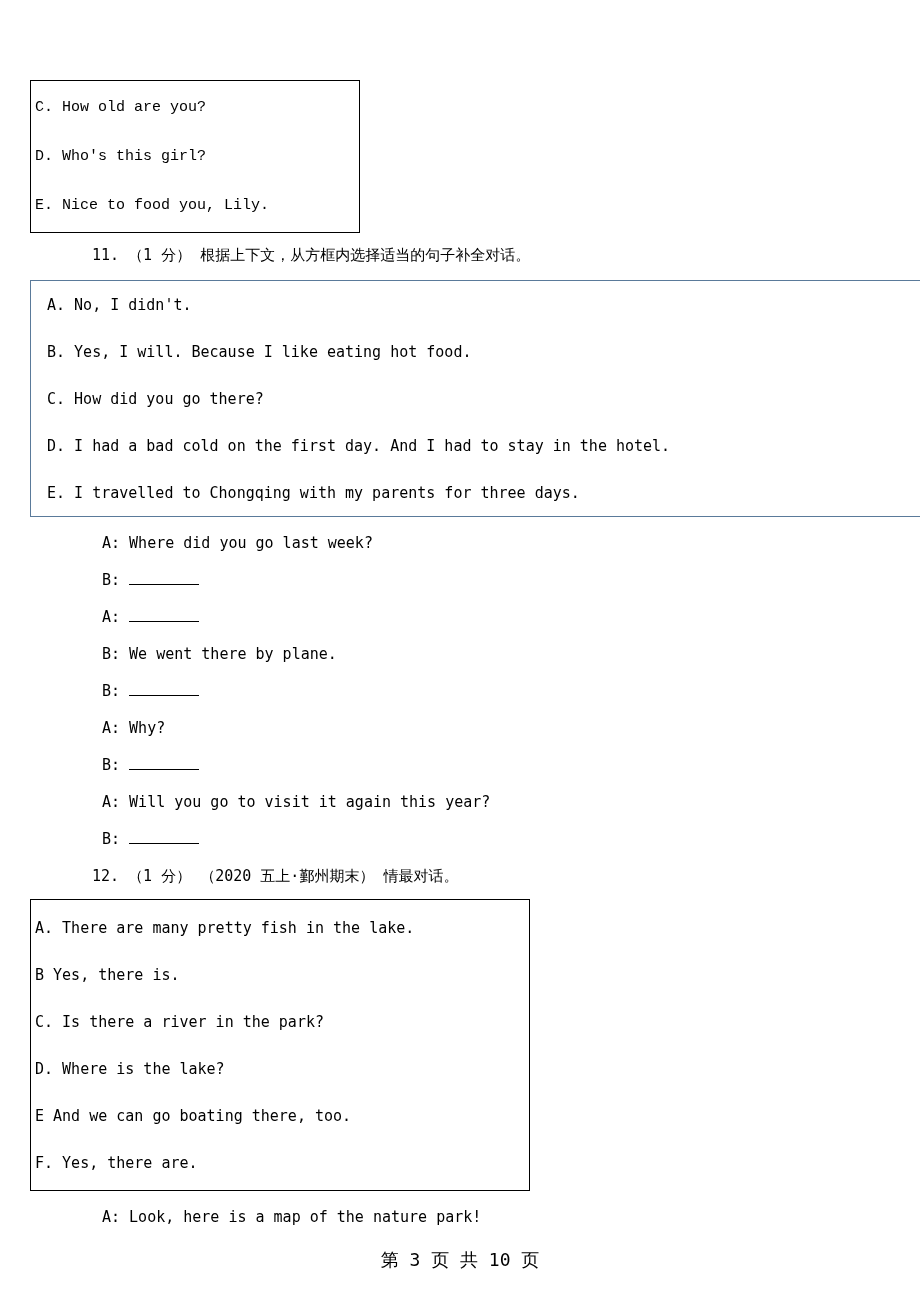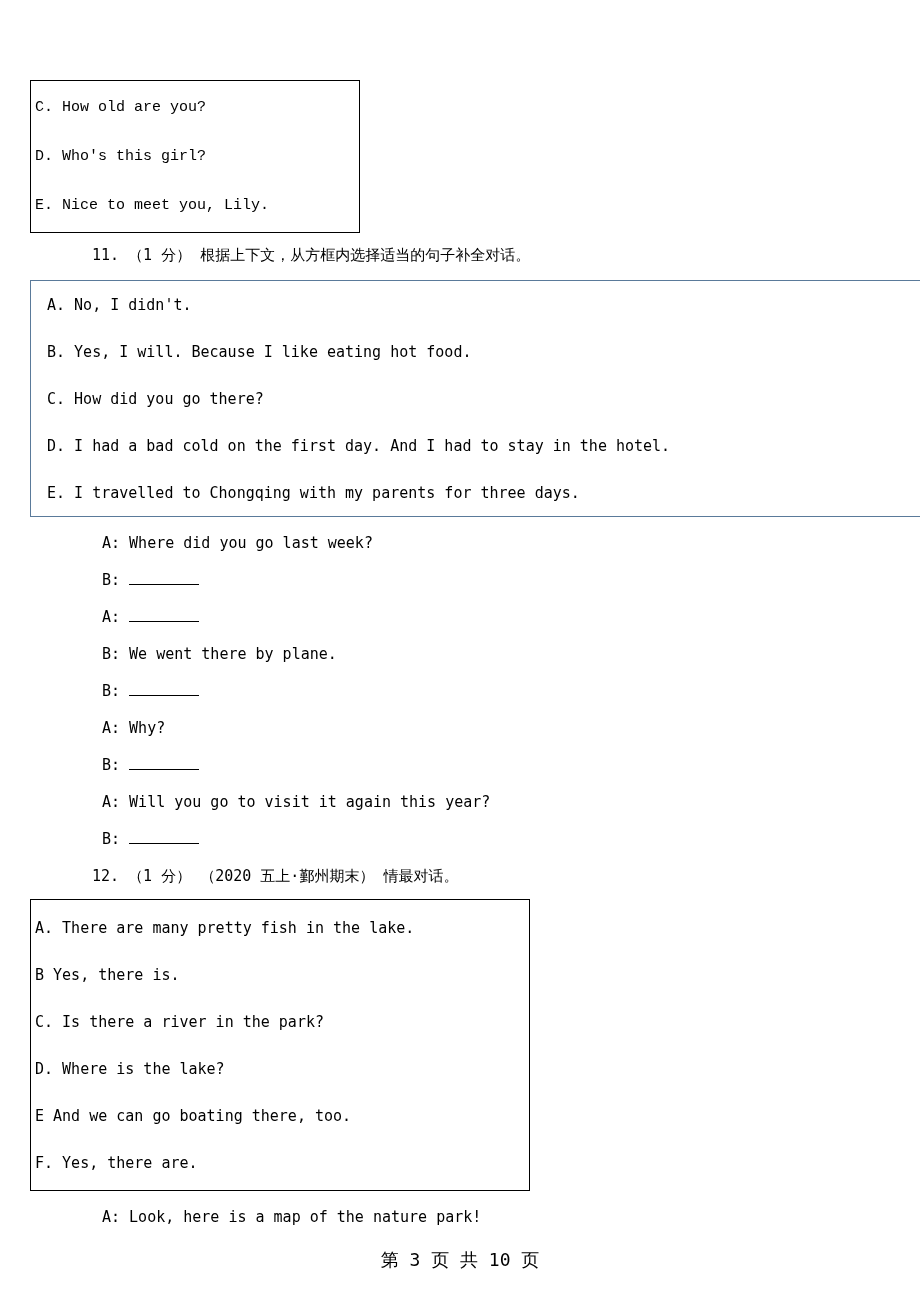--- a/index.html
+++ b/index.html
@@ -74,21 +74,21 @@
       text-align: center;
       font-size: 18px;
     }
   </style>
 </head>
 <body>
 
 <div class="box1">
   <div class="opt">C. How old are you?</div>
   <div class="opt">D. Who's this girl?</div>
-  <div class="opt">E. Nice to meet you, Lily.</div>
+  <div class="opt">E. Nice to food you, Lily.</div>
 </div>
 
 <div class="q-line">11.  （1 分） 根据上下文，从方框内选择适当的句子补全对话。</div>
 
 <div class="box2">
   <div class="opt">A. No, I didn't.</div>
   <div class="opt">B. Yes, I will. Because I like eating hot food.</div>
   <div class="opt">C. How did you go there?</div>
   <div class="opt">D. I had a bad cold on the first day. And I had to stay in the hotel.</div>
   <div class="opt">E. I travelled to Chongqing with my parents for three days.</div>

